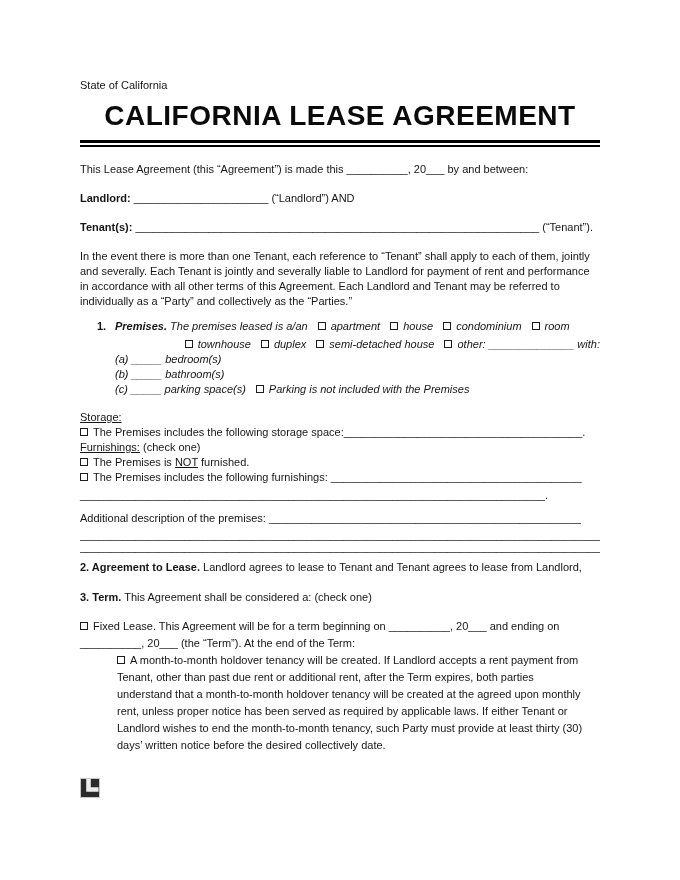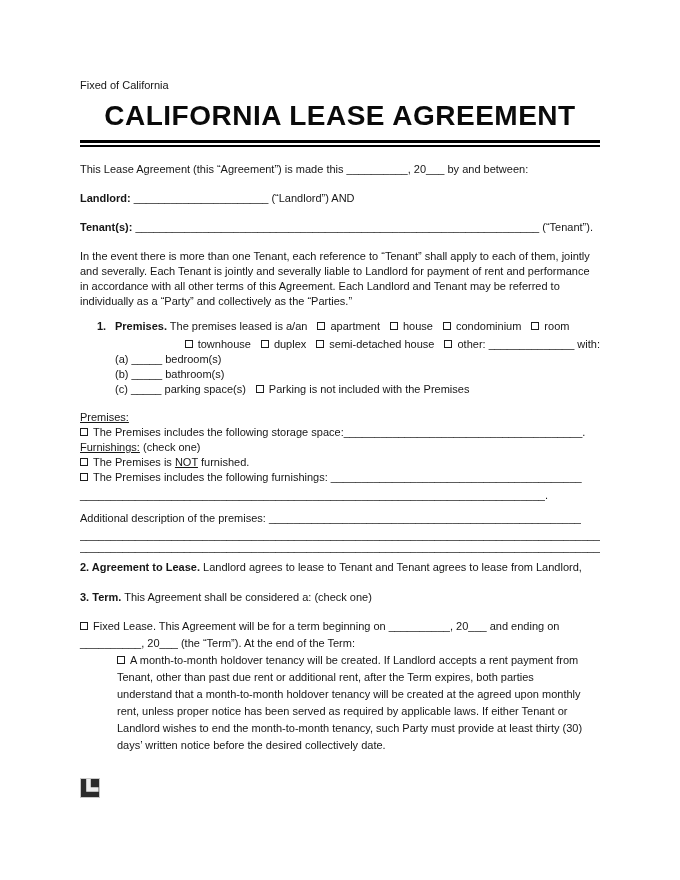--- a/index.html
+++ b/index.html
@@ -21,34 +21,34 @@
   .cb{
     display:inline-block;width:6px;height:6px;border:1px solid #1c1c1c;
     margin-right:5px;vertical-align:0px;background:#fff;
   }
   .gap{margin-left:10px;}
   .mt-sm{margin-top:7px;}
   .mt-md{margin-top:13px;}
   .mt-lg{margin-top:14px;}
   .numrow{display:flex;margin-top:10px;}
   .numrow .num{width:18px;margin-left:17px;font-weight:700;line-height:15px;flex:none;}
-  .numrow .content{flex:1;}
+  .numrow .content{flex:1;font-style:italic;}
   .row2{margin-top:3px;text-align:right;}
   .blankline{white-space:nowrap;line-height:12px;overflow:hidden;}
   .holdover{margin-left:37px;}
   .lh17{line-height:17px;}
   .logo{margin-top:24px;}
   .logo svg{display:block;}
 </style>
 </head>
 <body>
 
 <div class="page">
 
-  <div class="line state">Fixed of California</div>
+  <div class="line state">State of California</div>
 
   <div class="title">CALIFORNIA LEASE AGREEMENT</div>
   <div class="rule"></div>
 
   <div class="line" style="margin-top:15px;">This Lease Agreement (this “Agreement”) is made this __________, 20___ by and between:</div>
 
   <div class="line mt-lg"><b>Landlord:</b><span> ______________________ (“Landlord”) AND</span></div>
 
   <div class="line mt-lg"><b>Tenant(s):</b><span> __________________________________________________________________ (“Tenant”).</span></div>
 
@@ -64,21 +64,21 @@
     <div class="content">
       <div class="line"><b>Premises.</b><span> The premises leased is a/an</span><span class="cb gap"></span><span>apartment</span><span class="cb gap"></span><span>house</span><span class="cb gap"></span><span>condominium</span><span class="cb gap"></span><span>room</span></div>
       <div class="line row2"><span class="cb"></span><span>townhouse</span><span class="cb gap"></span><span>duplex</span><span class="cb gap"></span><span>semi-detached house</span><span class="cb gap"></span><span>other: ______________ with:</span></div>
       <div class="line">(a) _____ bedroom(s)</div>
       <div class="line">(b) _____ bathroom(s)</div>
       <div class="line"><span>(c) _____ parking space(s)</span><span class="cb gap"></span><span>Parking is not included with the Premises</span></div>
     </div>
   </div>
 
 
-  <div class="line mt-md"><span class="u">Premises:</span></div>
+  <div class="line mt-md"><span class="u">Storage:</span></div>
   <div class="line"><span class="cb"></span><span>The Premises includes the following storage space:_______________________________________.</span></div>
 
   <div class="line" style=""><span class="u">Furnishings:</span> <span>(check one)</span></div>
   <div class="line"><span class="cb"></span><span>The Premises is</span> <span class="u">NOT</span> <span>furnished.</span></div>
   <div class="line"><span class="cb"></span><span>The Premises includes the following furnishings: _________________________________________</span></div>
   <div class="line" style="margin-top:2px;line-height:17px;">____________________________________________________________________________.</div>
 
   <div class="line mt-sm">Additional description of the premises: ___________________________________________________</div>
   <div class="blankline" style="margin-top:3px;">_____________________________________________________________________________________</div>
   <div class="blankline">_____________________________________________________________________________________</div>

